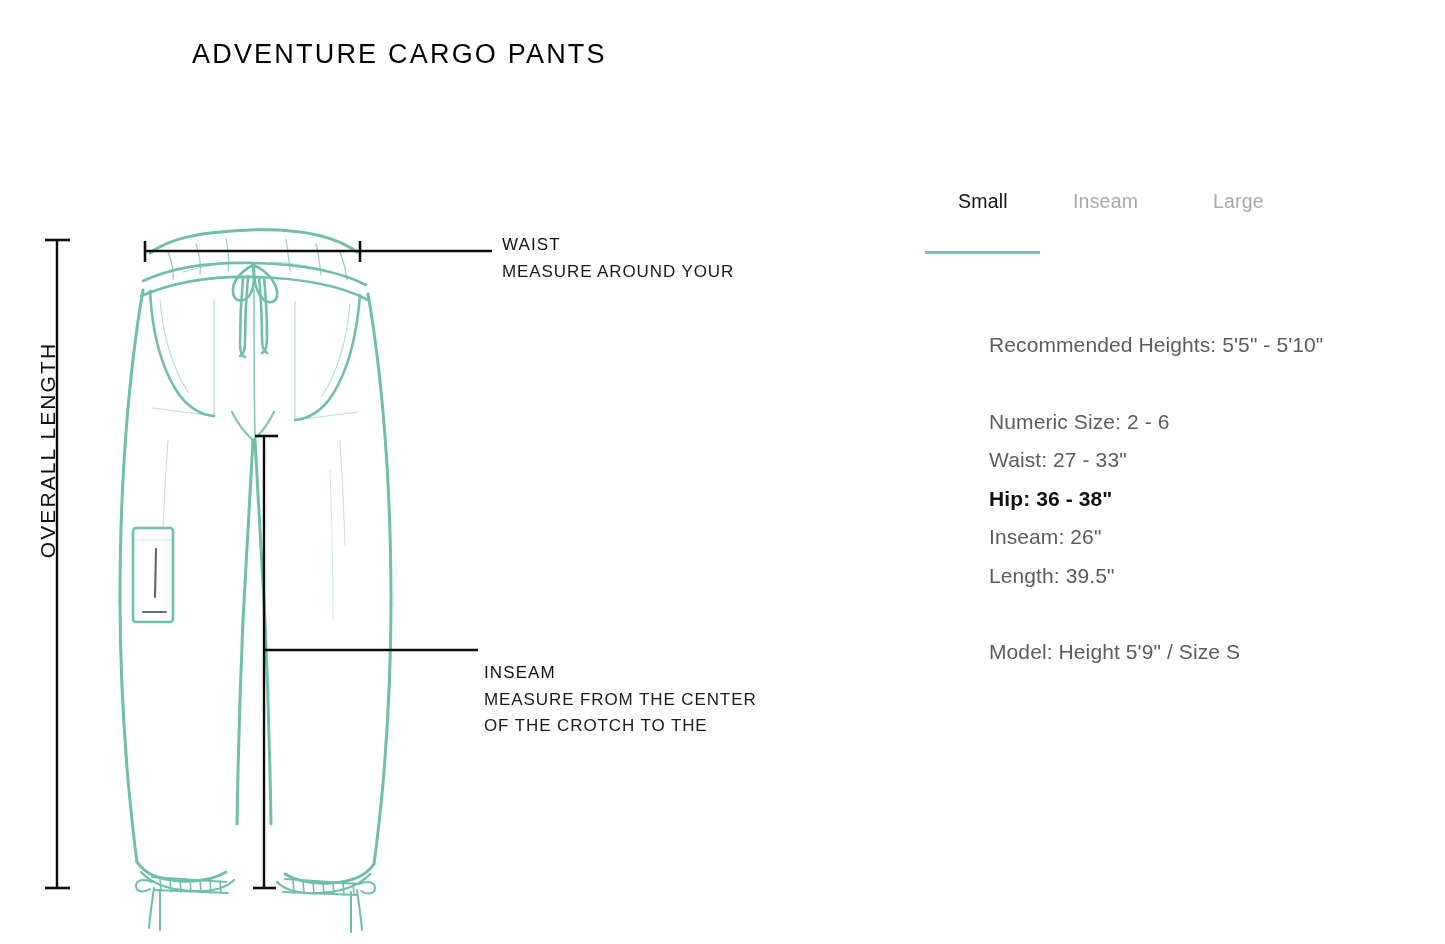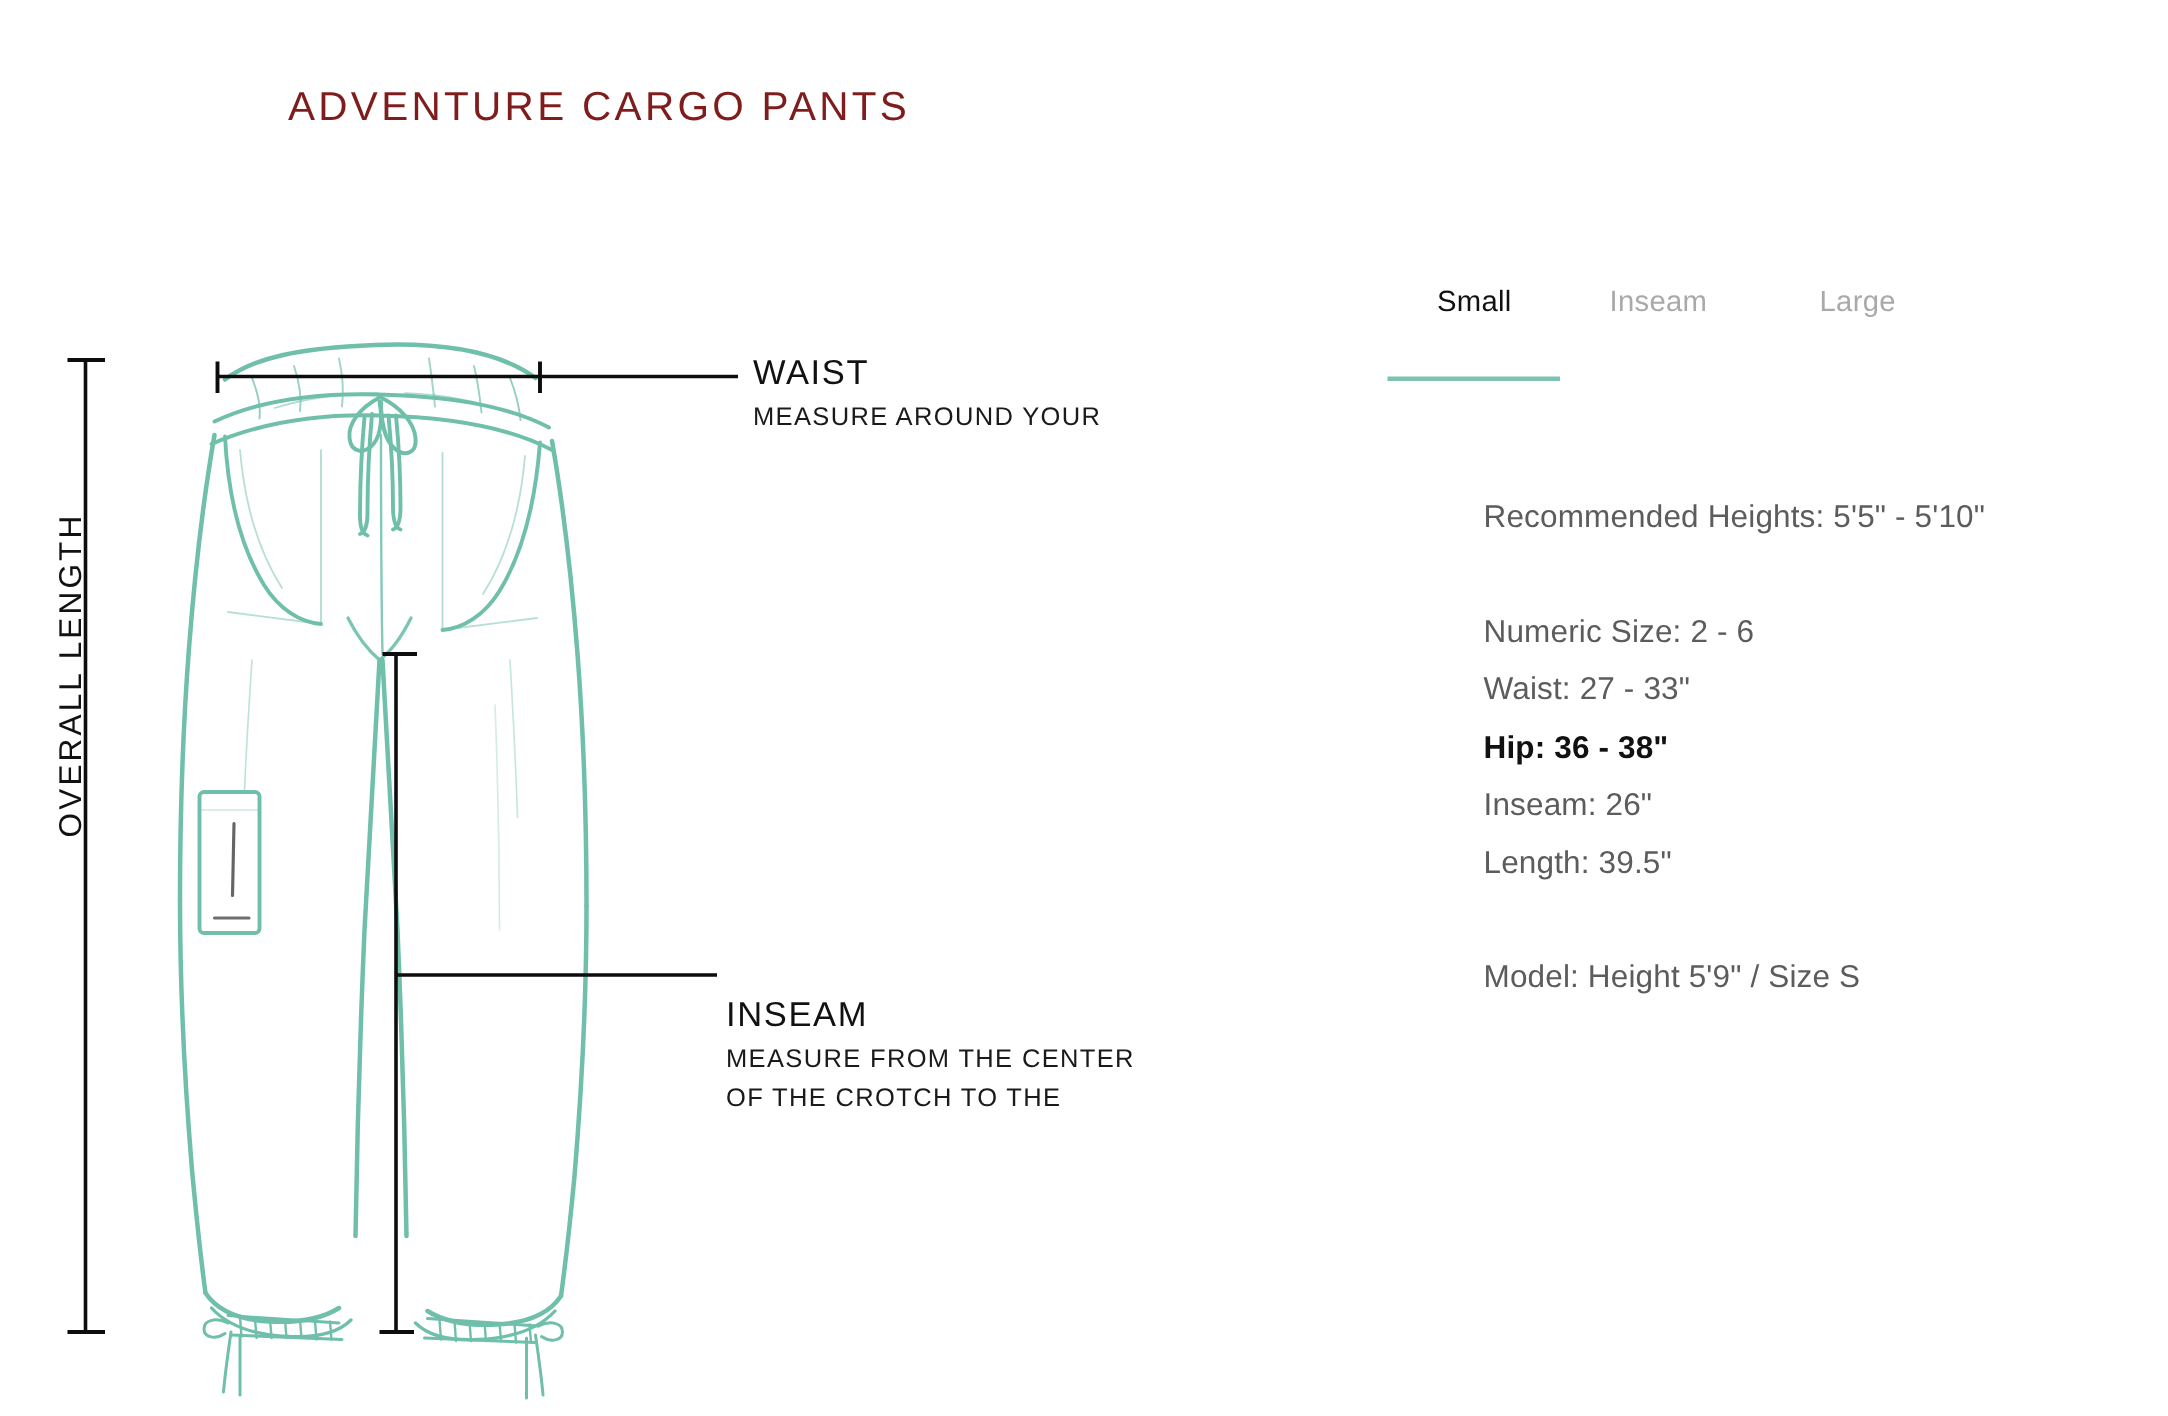--- a/index.html
+++ b/index.html
@@ -14,25 +14,25 @@
     overflow: hidden;
     font-family: "Liberation Sans", sans-serif;
     color: #111111;
     -webkit-font-smoothing: antialiased;
   }
 
   
   #page-title {
     position: absolute;
     left: 192px;
-    top: 56px;
+    top: 39px;
     font-size: 27px;
     letter-spacing: 2.2px;
     font-weight: 400;
-    color: #7f1d1d;
+    color: #000000;
     white-space: nowrap;
   }
 
   
   #diagram {
     position: absolute;
     left: 0;
     top: 0;
     width: 900px;
     height: 944px;
@@ -56,21 +56,21 @@
     letter-spacing: 2.1px;
     color: #111111;
     white-space: nowrap;
   }
 
   
   .callout {
     position: absolute;
   }
   .callout-title {
-    font-size: 23px;
+    font-size: 17px;
     letter-spacing: 1.1px;
     color: #111111;
     line-height: 1.1;
     white-space: nowrap;
   }
   .callout-desc {
     font-size: 17px;
     letter-spacing: 0.9px;
     color: #1a1a1a;
     line-height: 1.52;

